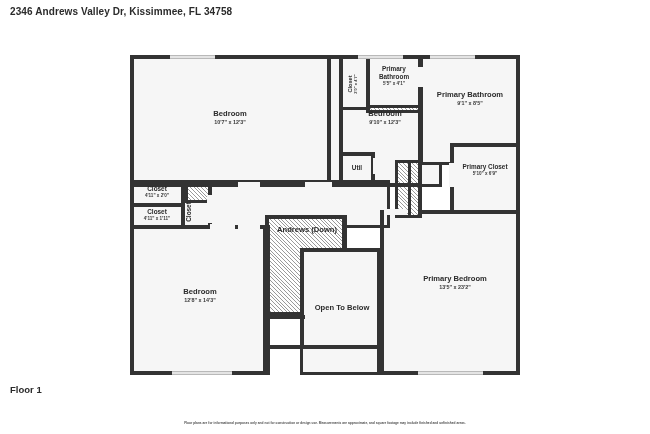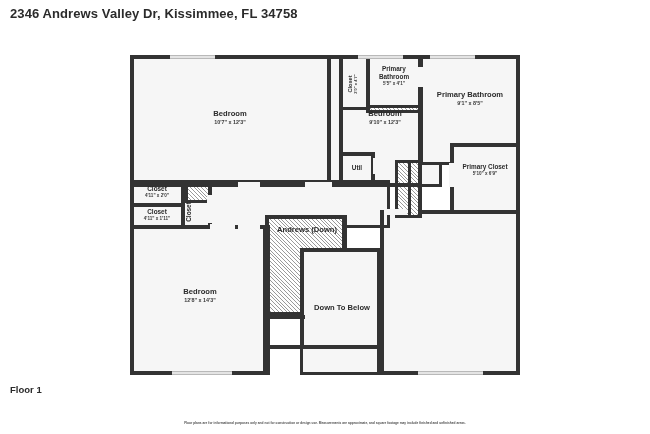--- a/index.html
+++ b/index.html
@@ -13,21 +13,21 @@
   #page {
     position: relative;
     width: 650px; height: 434px;
     background: #ffffff;
   }
 
   
   #header-title {
     position: absolute;
     left: 10px; top: 6px;
-    font-size: 13px;
+    font-size: 10px;
     font-weight: bold;
     color: #2b2b2b;
     letter-spacing: 0.1px;
     white-space: nowrap;
   }
 
   
   #plan {
     position: absolute;
     left: 130px; top: 55px;
@@ -271,32 +271,36 @@
 
     <div class="label small" style="left:211px; top:109px; width:32px;">
       <span class="name">Util</span>
     </div>
 
     <div class="label small wrap" style="left:326px; top:108px; width:58px;">
       <span class="name" style="white-space:normal;">Primary Closet</span>
       <span class="dim">5'10" x 6'9"</span>
     </div>
 
+    <div class="label" style="left:270px; top:220px; width:110px;">
+      <span class="name">Primary Bedroom</span>
+      <span class="dim">13'5" x 23'2"</span>
+    </div>
 
     <div class="label" style="left:20px; top:233px; width:100px;">
       <span class="name">Bedroom</span>
       <span class="dim">12'8" x 14'3"</span>
     </div>
 
     <div class="label" style="left:140px; top:171px; width:74px;">
       <span class="name">Andrews (Down)</span>
     </div>
 
     <div class="label" style="left:172px; top:249px; width:80px;">
-      <span class="name">Down To Below</span>
+      <span class="name">Open To Below</span>
     </div>
 
   </div>
 
   <div id="floor-label">Floor 1</div>
 
   <div id="disclaimer">Floor plans are for informational purposes only and not for construction or design use. Measurements are approximate, and square footage may include finished and unfinished areas.</div>
 
 </div>
 

